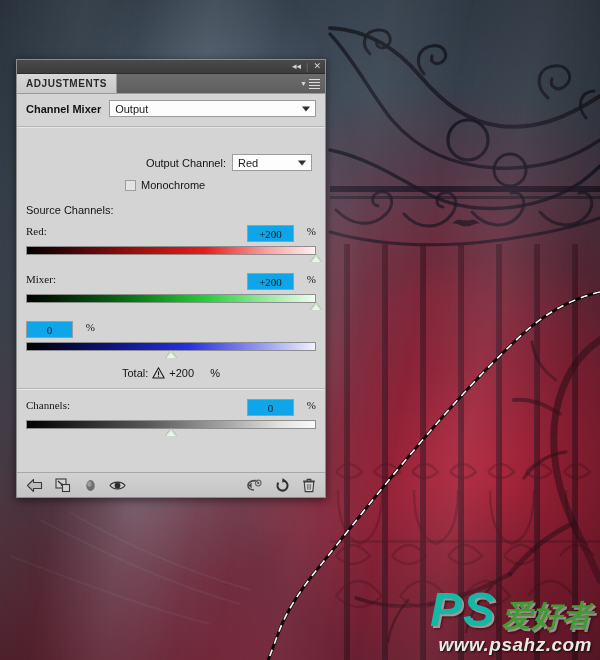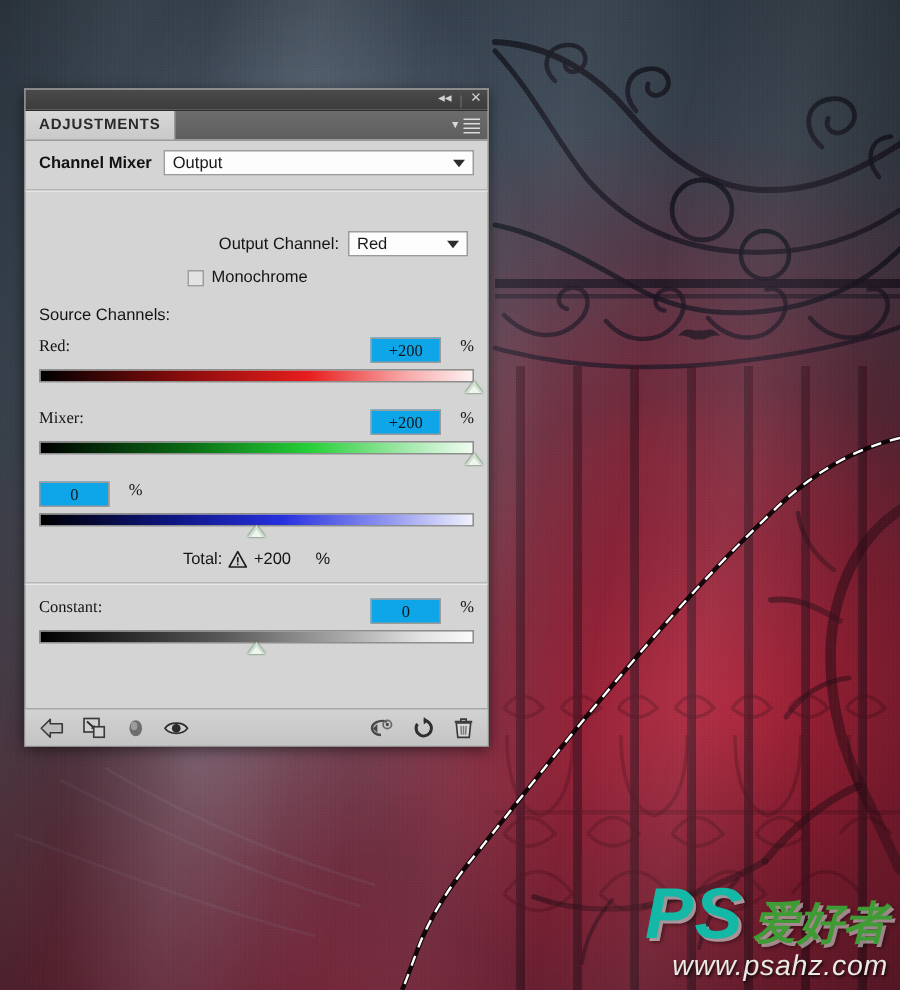--- a/index.html
+++ b/index.html
@@ -81,21 +81,21 @@
   #watermark .wm-cn {
     font-size: 30px;
     font-weight: bold;
     font-style: italic;
     color: #3f9c35;
     margin-left: 6px;
     text-shadow: 2px 2px 0 rgba(255,255,255,0.5), 3px 3px 3px rgba(0,0,0,0.5);
   }
   #watermark .wm-url {
     font-size: 19px;
-    font-weight: normal;
+    font-weight: bold;
     font-style: italic;
     color: #e9eae4;
     margin-top: 1px;
     letter-spacing: 0.5px;
     text-shadow: 1px 1px 2px rgba(0,0,0,0.75);
   }
 
   
   #panel {
     position: absolute;
@@ -568,21 +568,21 @@
           <rect x="5.95" y="8.7" width="1.1" height="1.1" fill="#1d1d1d"></rect>
         </svg>
         <span class="t-val">+200</span>
         <span class="t-pct">%</span>
       </div>
 
       <div class="divider2"></div>
 
       <div class="sgroup">
         <div class="sgroup-head">
-          <span class="name">Constant:</span>
+          <span class="name">Channels:</span>
           <div class="numbox">0</div>
           <span class="pct">%</span>
         </div>
         <div class="track-wrap">
           <div class="track gray"></div>
           <div class="thumb" style="left:50%"></div>
         </div>
       </div>
 
     </div>

